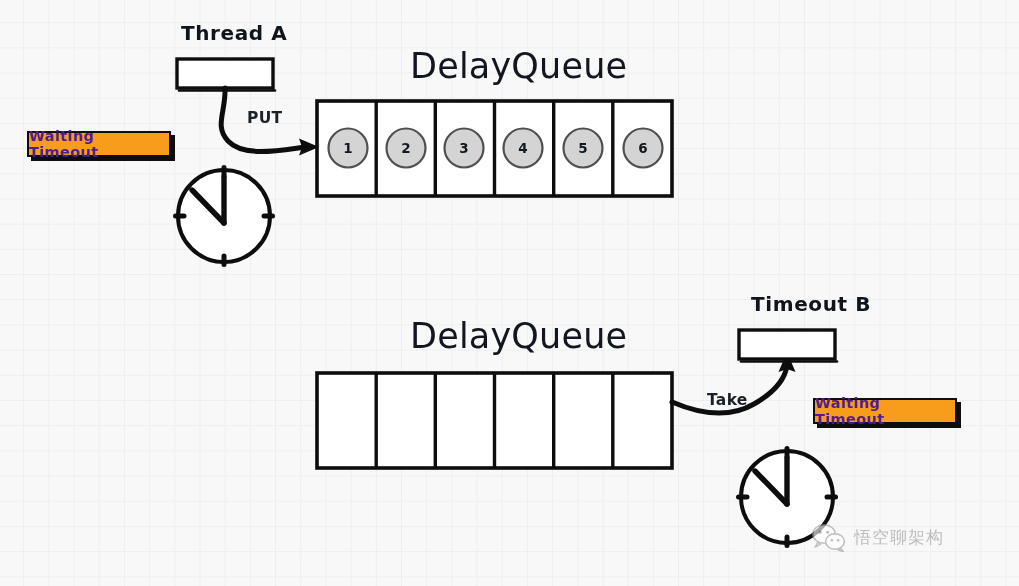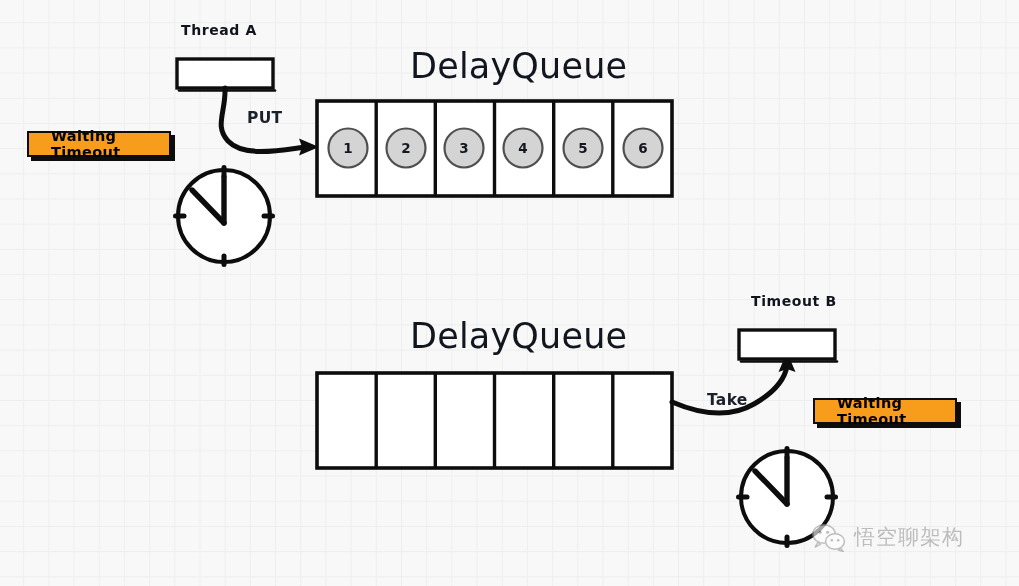--- a/index.html
+++ b/index.html
@@ -31,21 +31,21 @@
     pointer-events: none;
   }
   
   .lbl {
     position: absolute;
     white-space: nowrap;
     color: #10141c;
     line-height: 1;
   }
   .thread-title {
-    font-size: 14px;
+    font-size: 20px;
     font-weight: bold;
     letter-spacing: .6px;
   }
   .queue-title {
     font-size: 35px;
     font-weight: 400;
     letter-spacing: .2px;
     color: #11161f;
   }
   .op-label {
@@ -53,29 +53,28 @@
     font-weight: 700;
     color: #1b2029;
     letter-spacing: .3px;
   }
   
   .badge {
     position: absolute;
     background: #f89c1c;
     border: 2.2px solid #0d0d0d;
     box-shadow: 4px 4px 0 #0d0d0d;
-    color: #000000;
+    color: #4c1d95;
     font-size: 14.5px;
     font-weight: bold;
     letter-spacing: .35px;
     display: flex;
     align-items: center;
     justify-content: center;
     box-sizing: border-box;
-    padding-left: 22px;
   }
   
   .cellnum {
     position: absolute;
     font-size: 13.5px;
     font-weight: 600;
     color: #14181f;
     transform: translate(-50%, -50%);
     pointer-events: none;
   }
@@ -83,21 +82,21 @@
   #watermark {
     position: absolute;
     left: 812px;
     top: 522px;
     display: flex;
     align-items: center;
     gap: 8px;
     opacity: .62;
   }
   #watermark .wm-text {
-    font-size: 21px;
+    font-size: 17px;
     color: #9a9a9a;
     letter-spacing: 1px;
     font-family: Liberation Serif, serif;
   }
 </style>
 </head>
 <body>
 
 <div id="canvas">
 

